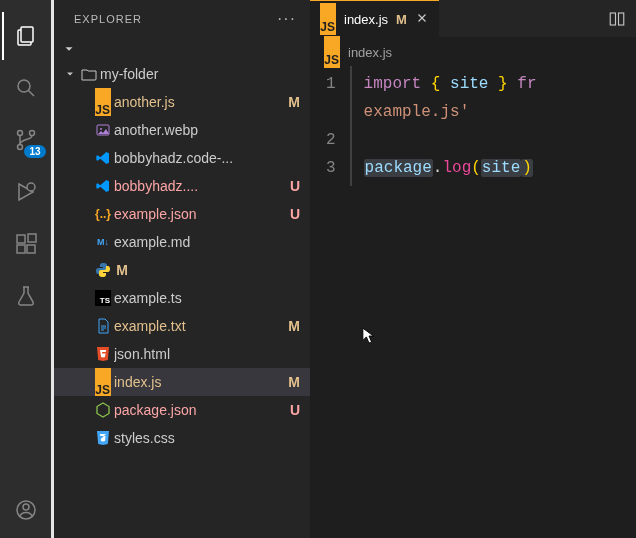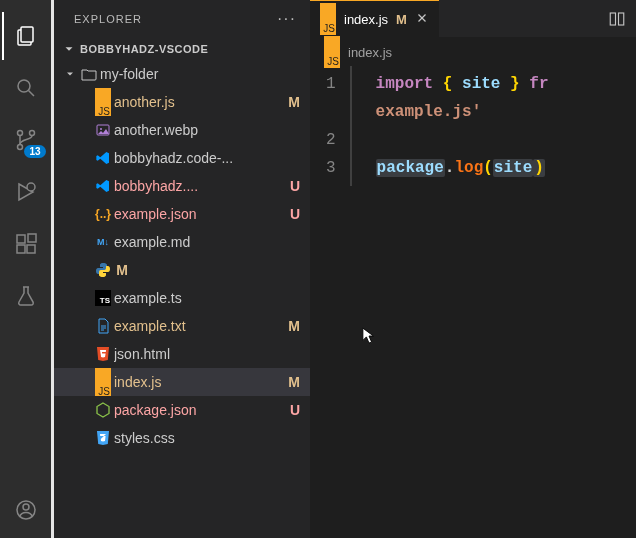--- a/index.html
+++ b/index.html
@@ -142,33 +142,33 @@
 
   .code {
     font-family: Consolas, "Courier New", monospace;
     font-size: 16px;
     line-height: 28px;
     display: flex;
   }
   .gutter { color:#858585; text-align:right; padding: 4px 14px 4px 16px; }
   .gutter div { height: 28px; }
   .buf { padding: 4px 0; position:relative; }
-  .lineguide { border-left: 2px solid #404040; padding-left: 24px; font-weight: bold; }
+  .lineguide { border-left: 2px solid #404040; padding-left: 12px; }
 
   .tok-keyword { color: #c586c0; }
   .tok-punct { color: #ffd602; }
   .tok-ident { color: #9cdcfe; }
   .tok-string { color: #ce9178; }
-  .tok-fn { color: #f97316; }
+  .tok-fn { color: #ec4899; }
   .tok-default { color: #d4d4d4; }
   .hl { background:#3a3d41; border-radius:2px; padding:0 1px; }
 
   
   .ic-folder { color:#c5c5c5; }
-  .ic-js { background:#f9a825; color:#1e1e1e; font-size:10px; font-weight:400; width:16px; height:32px; display:flex; align-items:flex-end; justify-content:flex-end; padding:1px 1px; }
+  .ic-js { background:#f9a825; color:#1e1e1e; font-size:12px; font-weight:700; width:16px; height:32px; display:flex; align-items:flex-end; justify-content:flex-end; padding:1px 1px; }
   .ic-ts { background:#000000; color:#fff; font-size:8px; font-weight:700; width:16px; height:16px; display:flex; align-items:flex-end; justify-content:flex-end; padding:1px 1px; }
   .ic-img { color:#b180d7; }
   .ic-vscode { color:#0098ff; }
   .ic-json { color:#f9a825; }
   .ic-md { color:#42a5f5; }
   .ic-py { color:#ffd43b; }
   .ic-txt { color:#42a5f5; }
   .ic-html { color:#e44d26; }
   .ic-node { color:#8bc34a; }
   .ic-css { color:#42a5f5; }
@@ -236,21 +236,20 @@
 <div class="sidebar">
   <div class="sidebar-header">
     <span>EXPLORER</span>
     <span class="sidebar-more">···</span>
   </div>
 
   <div class="project-header">
     <svg width="14" height="14" viewBox="0 0 16 16" fill="currentColor">
         <path d="M4 6l4 4 4-4"></path>
       </svg>
-    <span>BOBBYHADZ-VSCODE</span>
   </div>
 
   <div class="tree" id="tree">
       <div class="row pad0">
         <span class="chev">
           <svg width="12" height="12" viewBox="0 0 16 16" fill="currentColor">
             <path d="M4 6l4 4 4-4"></path>
           </svg>
         </span>
         <span class="icon ic-folder">

